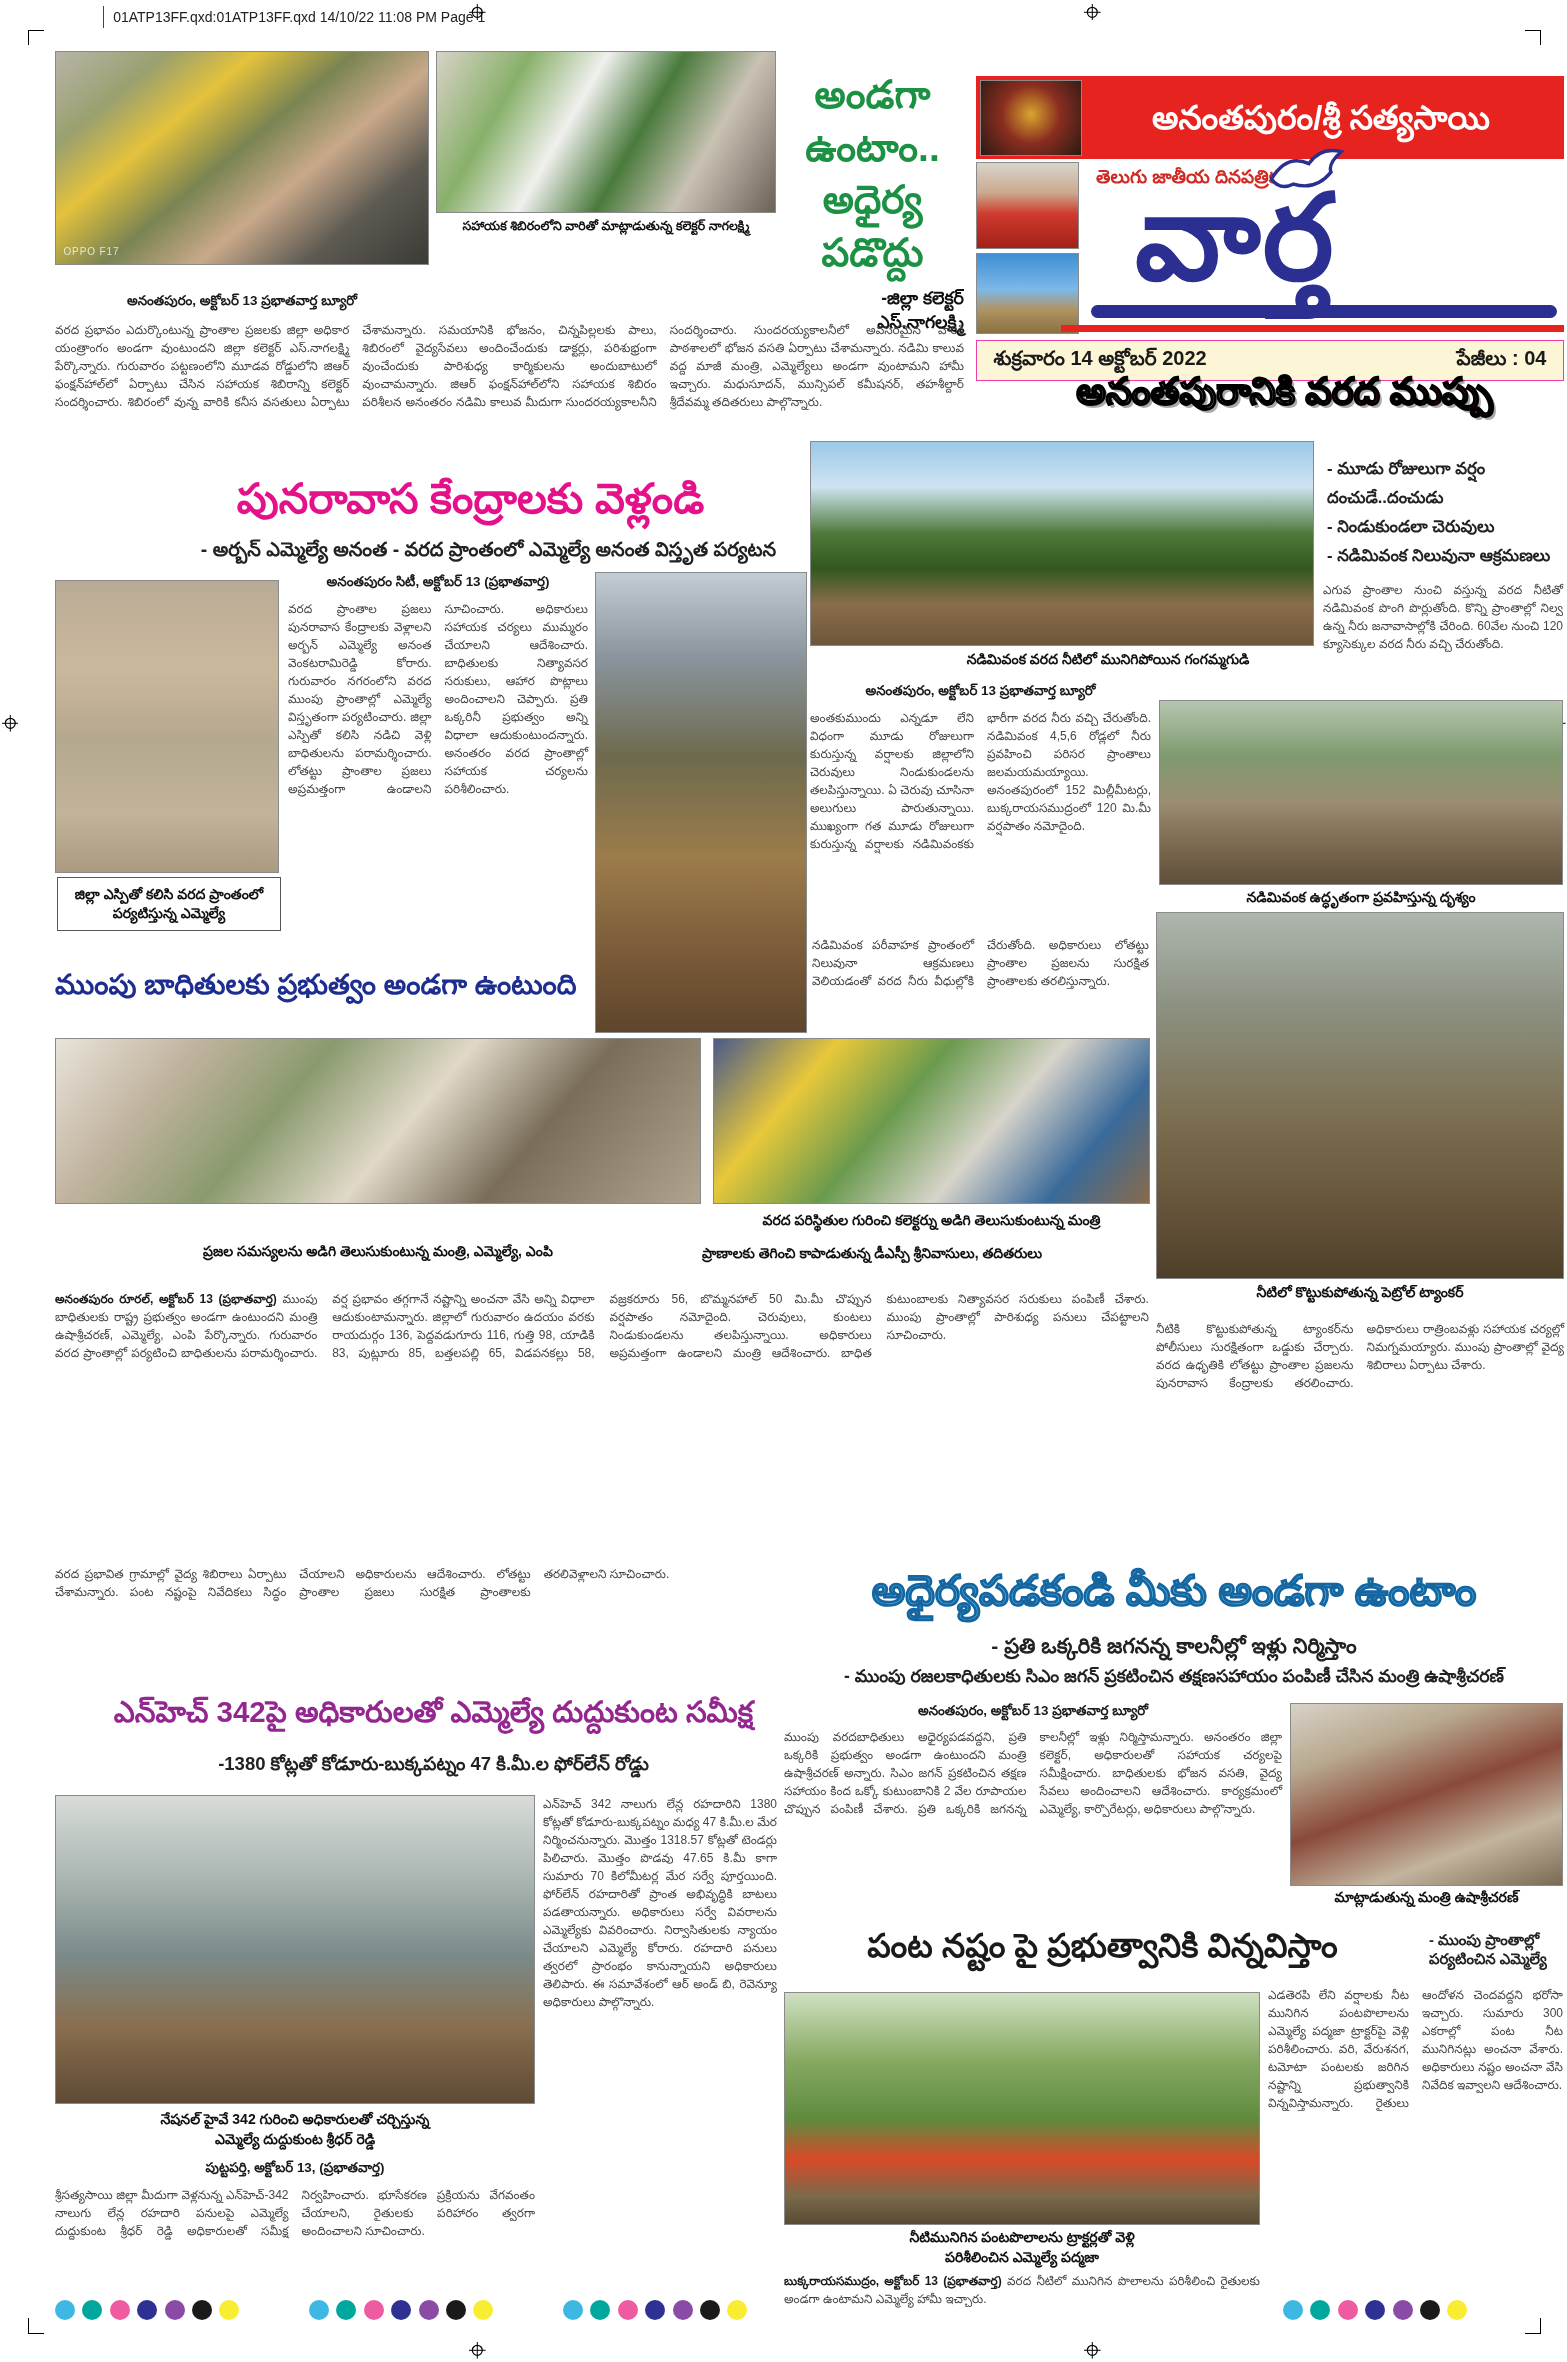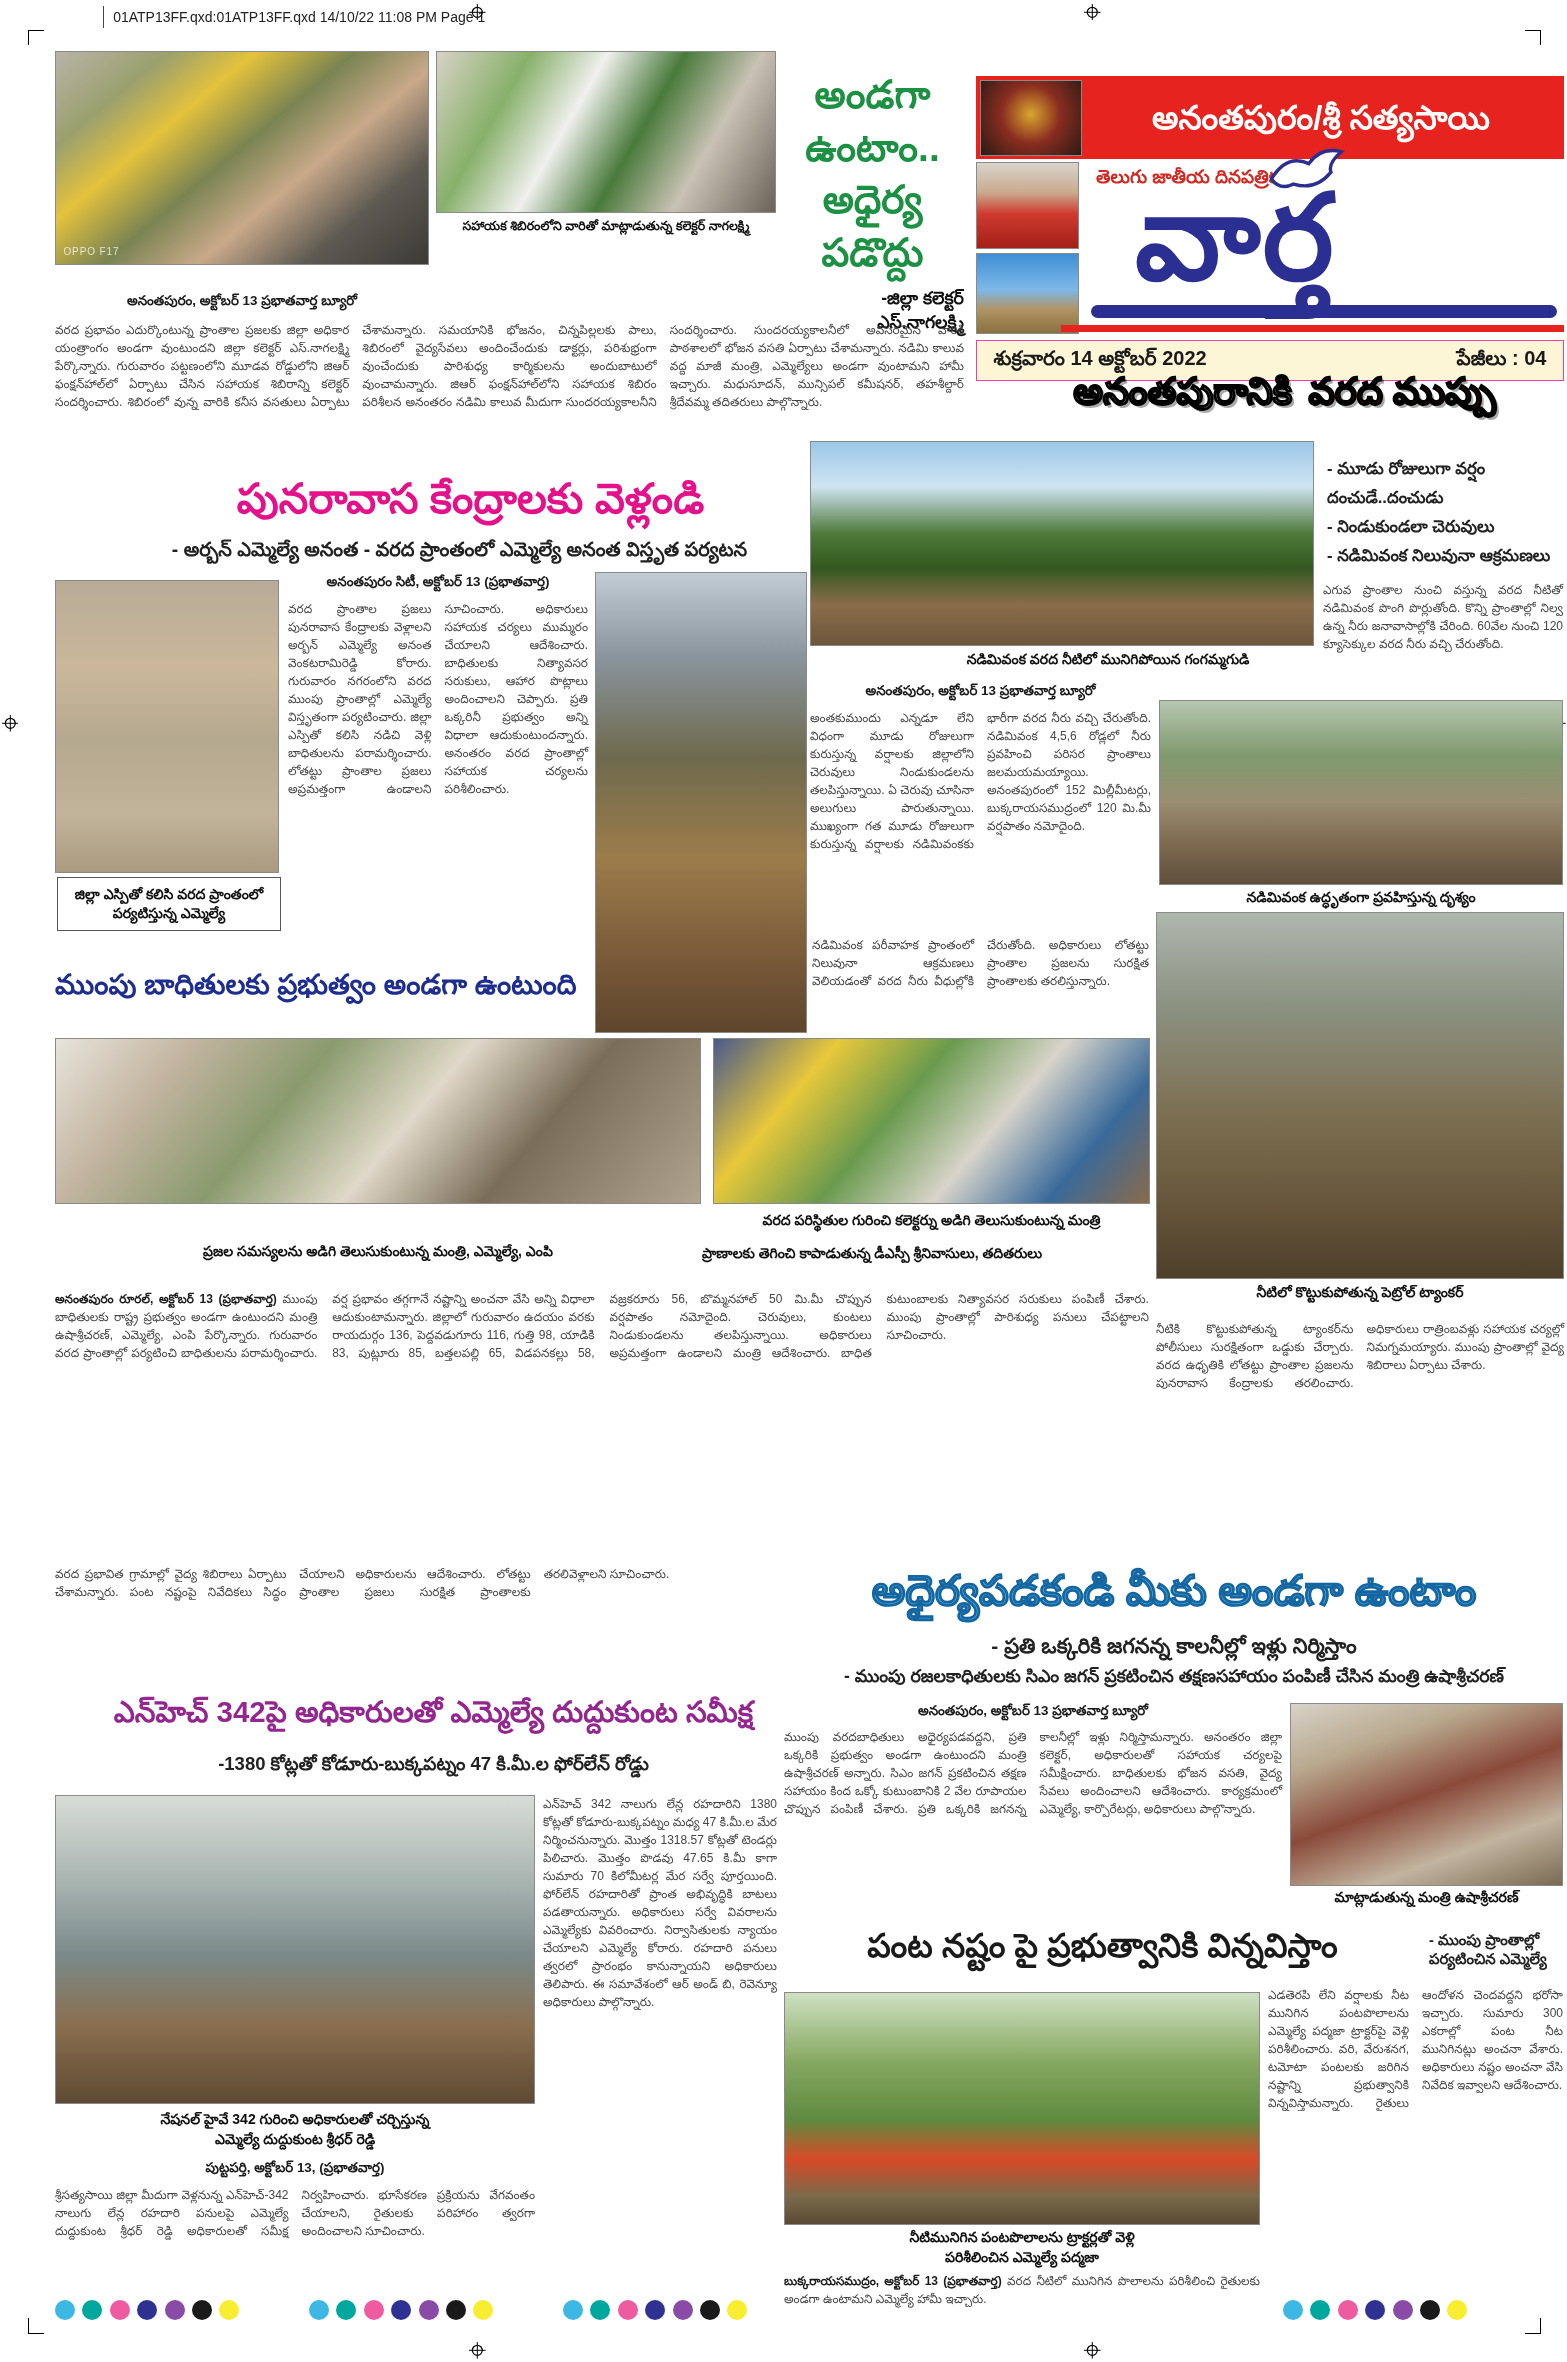--- a/index.html
+++ b/index.html
@@ -47,21 +47,21 @@
   .banner-title{flex:1;color:#ffffff;font-weight:800;font-size:33px;text-align:center;line-height:1;}
   .logo{color:#2b2f92;font-weight:800;font-size:120px;line-height:1;letter-spacing:1.8px;}
   .bar-blue{position:absolute;background:#2b2f92;border-radius:7.4px;}
   .bar-red{position:absolute;background:#e6231e;}
   .datebar{position:absolute;background:#fcf5d6;border:1.8px solid #ef3ea8;display:flex;align-items:center;justify-content:space-between;padding:0 16.6px;box-sizing:border-box;}
   .datebar span{font-size:20px;font-weight:bold;color:#1a1a1a;}
   .tagline{color:#d02a23;font-weight:bold;font-size:18.5px;}
   
   .lead-hl{font-size:37px;font-weight:800;text-align:center;white-space:nowrap;line-height:1;}
   .lead-hl .w{color:#ffffff;-webkit-text-stroke:1.8px #000;text-shadow:2.8px 2.8px 0 #00000055;margin-left:37px;}
-  .lead-hl .r{color:#e3231c;-webkit-text-stroke:1.8px #000;text-shadow:2.8px 2.8px 0 #00000055;padding-left:6px;}
+  .lead-hl .r{color:#e3231c;-webkit-text-stroke:1.8px #000;text-shadow:2.8px 2.8px 0 #00000055;}
   
   .capbox{position:absolute;border:1.4px solid #555;background:#fff;display:flex;flex-direction:column;justify-content:center;}
   
   .slug{font-size:14px;color:#222;border-left:1.4px solid #444;padding-left:9.2px;line-height:1.6;}
   .dotgroup{position:absolute;display:flex;gap:7.4px;}
   .dot{width:20px;height:20px;border-radius:50%;display:inline-block;}
   .regmark{position:absolute;width:16.6px;height:16.6px;}
   .corner{position:absolute;width:14.8px;height:14.8px;}
   .c-tl{border-left:1.8px solid #000;border-top:1.8px solid #000;}
   .c-tr{border-right:1.8px solid #000;border-top:1.8px solid #000;}
@@ -139,21 +139,21 @@
   <div class="quote-line">అధైర్య</div>
   <div class="quote-line">పడొద్దు</div>
   <div class="quote-attr" style="margin-top:7.4px;">-జిల్లా కలెక్టర్</div>
   <div class="quote-attr">ఎస్.నాగలక్ష్మి</div>
 </div>
 
 <div class="abs dl" style="left:55px;top:293px;width:374px;">అనంతపురం, అక్టోబర్ 13 ప్రభాతవార్త బ్యూరో</div>
 <div class="abs bt cols3" style="left:55px;top:321px;width:909px;height:148px;">వరద ప్రభావం ఎదుర్కొంటున్న ప్రాంతాల ప్రజలకు జిల్లా అధికార యంత్రాంగం అండగా వుంటుందని జిల్లా కలెక్టర్ ఎస్.నాగలక్ష్మి పేర్కొన్నారు. గురువారం పట్టణంలోని మూడవ రోడ్డులోని జిఆర్ ఫంక్షన్‌హాల్‌లో ఏర్పాటు చేసిన సహాయక శిబిరాన్ని కలెక్టర్ సందర్శించారు. శిబిరంలో వున్న వారికి కనీస వసతులు ఏర్పాటు చేశామన్నారు. సమయానికి భోజనం, చిన్నపిల్లలకు పాలు, శిబిరంలో వైద్యసేవలు అందించేందుకు డాక్టర్లు, పరిశుభ్రంగా వుంచేందుకు పారిశుధ్య కార్మికులను అందుబాటులో వుంచామన్నారు. జిఆర్ ఫంక్షన్‌హాల్‌లోని సహాయక శిబిరం పరిశీలన అనంతరం నడిమి కాలువ మీదుగా సుందరయ్యకాలనీని సందర్శించారు. సుందరయ్యకాలనీలో అవసరమైన వారికి పాఠశాలలో భోజన వసతి ఏర్పాటు చేశామన్నారు. నడిమి కాలువ వద్ద మాజీ మంత్రి, ఎమ్మెల్యేలు అండగా వుంటామని హామీ ఇచ్చారు. మధుసూదన్, మున్సిపల్ కమీషనర్, తహశీల్దార్ శ్రీదేవమ్మ తదితరులు పాల్గొన్నారు.</div>
 
 <div class="abs hl hl-pink" style="left:55px;top:475px;width:831px;">పునరావాస కేంద్రాలకు వెళ్లండి</div>
-<div class="abs sub" style="left:44px;top:537px;width:831px;font-size:19.4px;">- అర్బన్ ఎమ్మెల్యే అనంత - వరద ప్రాంతంలో ఎమ్మెల్యే అనంత విస్తృత పర్యటన</div>
+<div class="abs sub" style="left:73px;top:537px;width:831px;font-size:19.4px;">- అర్బన్ ఎమ్మెల్యే అనంత - వరద ప్రాంతంలో ఎమ్మెల్యే అనంత విస్తృత పర్యటన</div>
 
 <div class="ph ph-mla abs" style="left:55px;top:580px;width:224px;height:293px;"></div>
 <div class="capbox" style="left:57px;top:877px;width:222px;height:52px;">
   <div class="cap">జిల్లా ఎస్పితో కలిసి వరద ప్రాంతంలో</div>
   <div class="cap">పర్యటిస్తున్న ఎమ్మెల్యే</div>
 </div>
 <div class="abs dl" style="left:288px;top:574px;width:300px;">అనంతపురం సిటీ, అక్టోబర్ 13 (ప్రభాతవార్త)</div>
 <div class="abs bt cols2" style="left:288px;top:600px;width:300px;height:330px;">వరద ప్రాంతాల ప్రజలు పునరావాస కేంద్రాలకు వెళ్లాలని అర్బన్ ఎమ్మెల్యే అనంత వెంకటరామిరెడ్డి కోరారు. గురువారం నగరంలోని వరద ముంపు ప్రాంతాల్లో ఎమ్మెల్యే విస్తృతంగా పర్యటించారు. జిల్లా ఎస్పితో కలిసి నడిచి వెళ్లి బాధితులను పరామర్శించారు. లోతట్టు ప్రాంతాల ప్రజలు అప్రమత్తంగా ఉండాలని సూచించారు. అధికారులు సహాయక చర్యలు ముమ్మరం చేయాలని ఆదేశించారు. బాధితులకు నిత్యావసర సరుకులు, ఆహార పొట్లాలు అందించాలని చెప్పారు. ప్రతి ఒక్కరినీ ప్రభుత్వం అన్ని విధాలా ఆదుకుంటుందన్నారు. అనంతరం వరద ప్రాంతాల్లో సహాయక చర్యలను పరిశీలించారు.</div>
 
 <div class="ph ph-officer abs" style="left:595px;top:572px;width:212px;height:461px;"></div>

